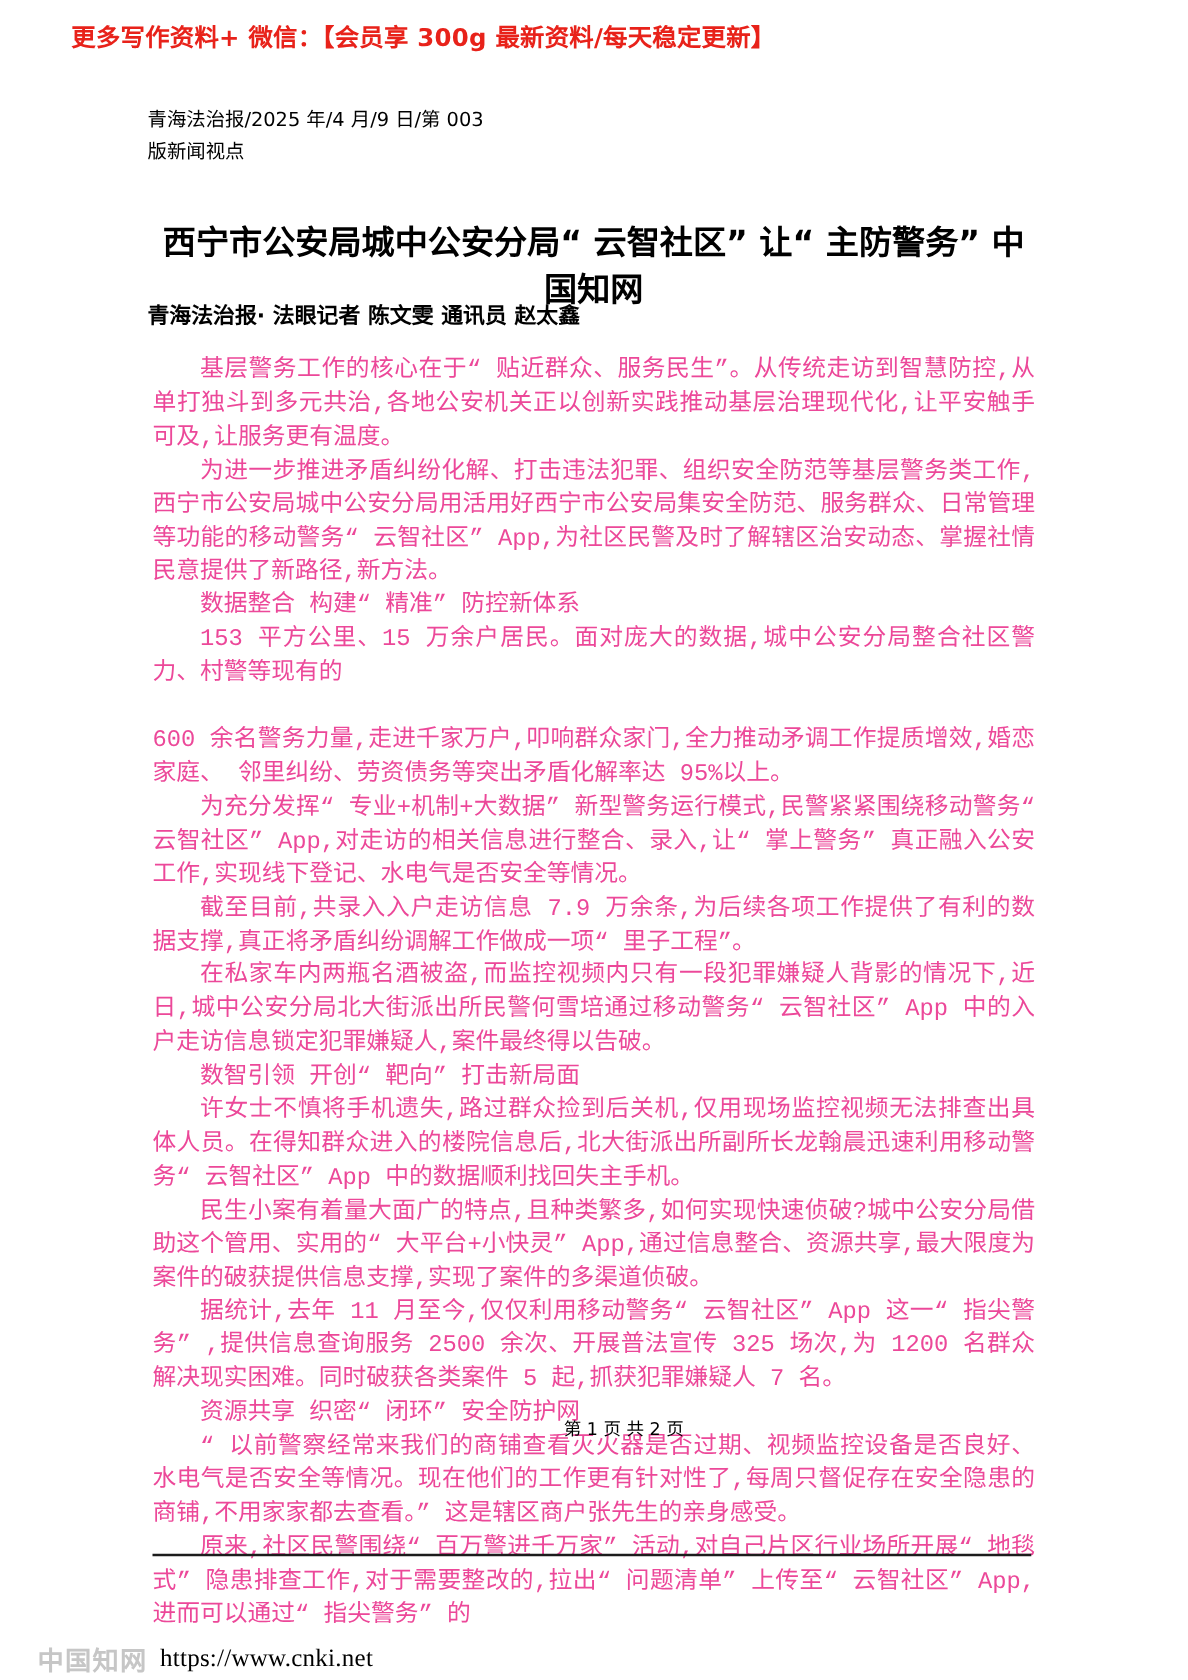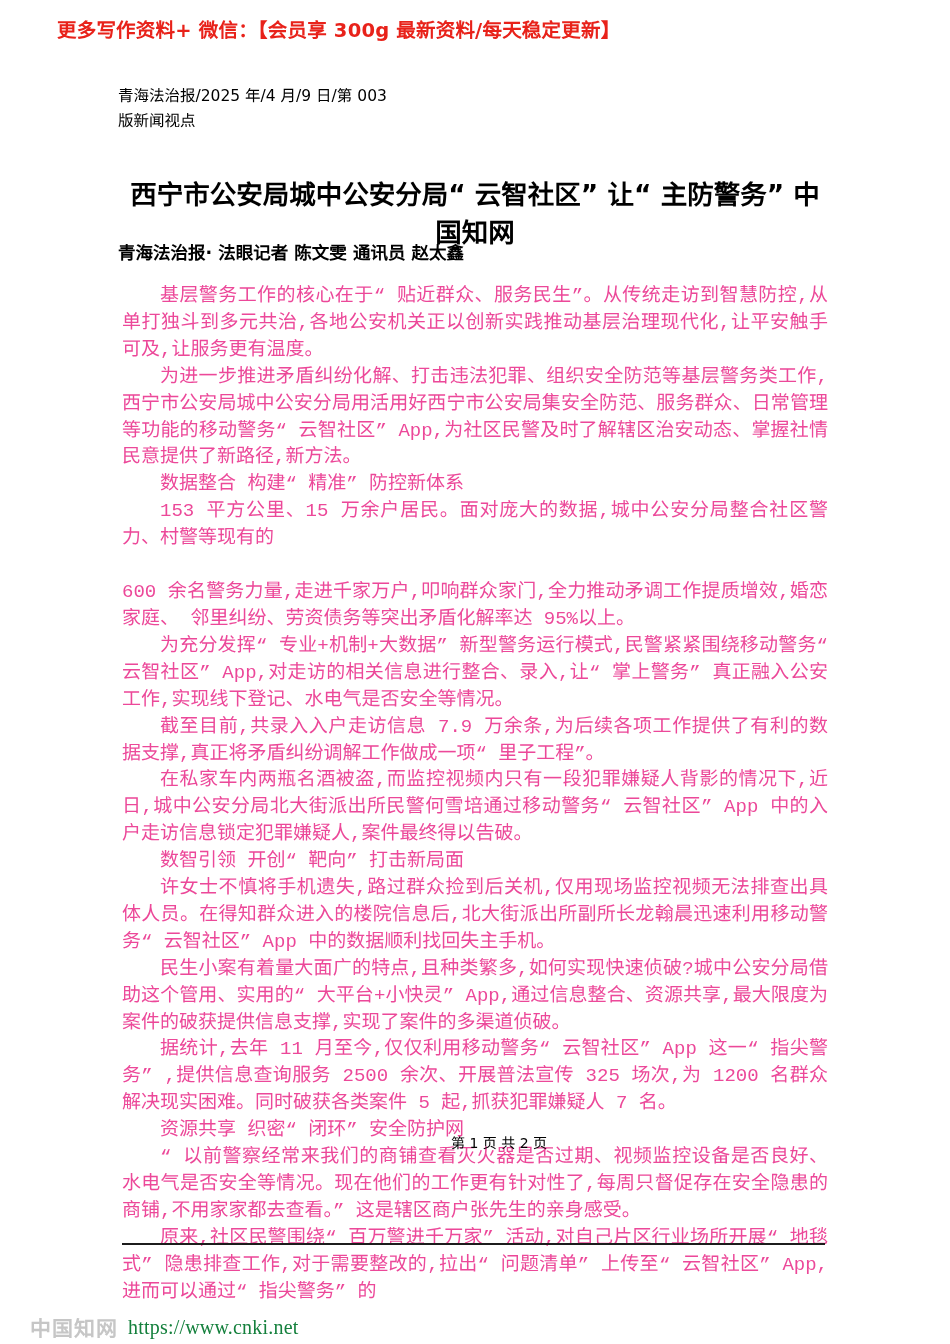--- a/index.html
+++ b/index.html
@@ -138,21 +138,21 @@
   }
   .watermark .wm-logo {
     font-size: 21px;
     font-weight: 700;
     letter-spacing: 1px;
     color: #c6c6c6;
   }
   .watermark .wm-url {
     font-size: 20px;
     letter-spacing: 0.2px;
-    color: #15803d;
+    color: #000000;
     text-align: center;
   }
 </style>
 </head>
 <body>
 
 <div class="page">
 
   <div class="promo-banner">更多写作资料+ 微信：【会员享 300g 最新资料/每天稳定更新】</div>
 

